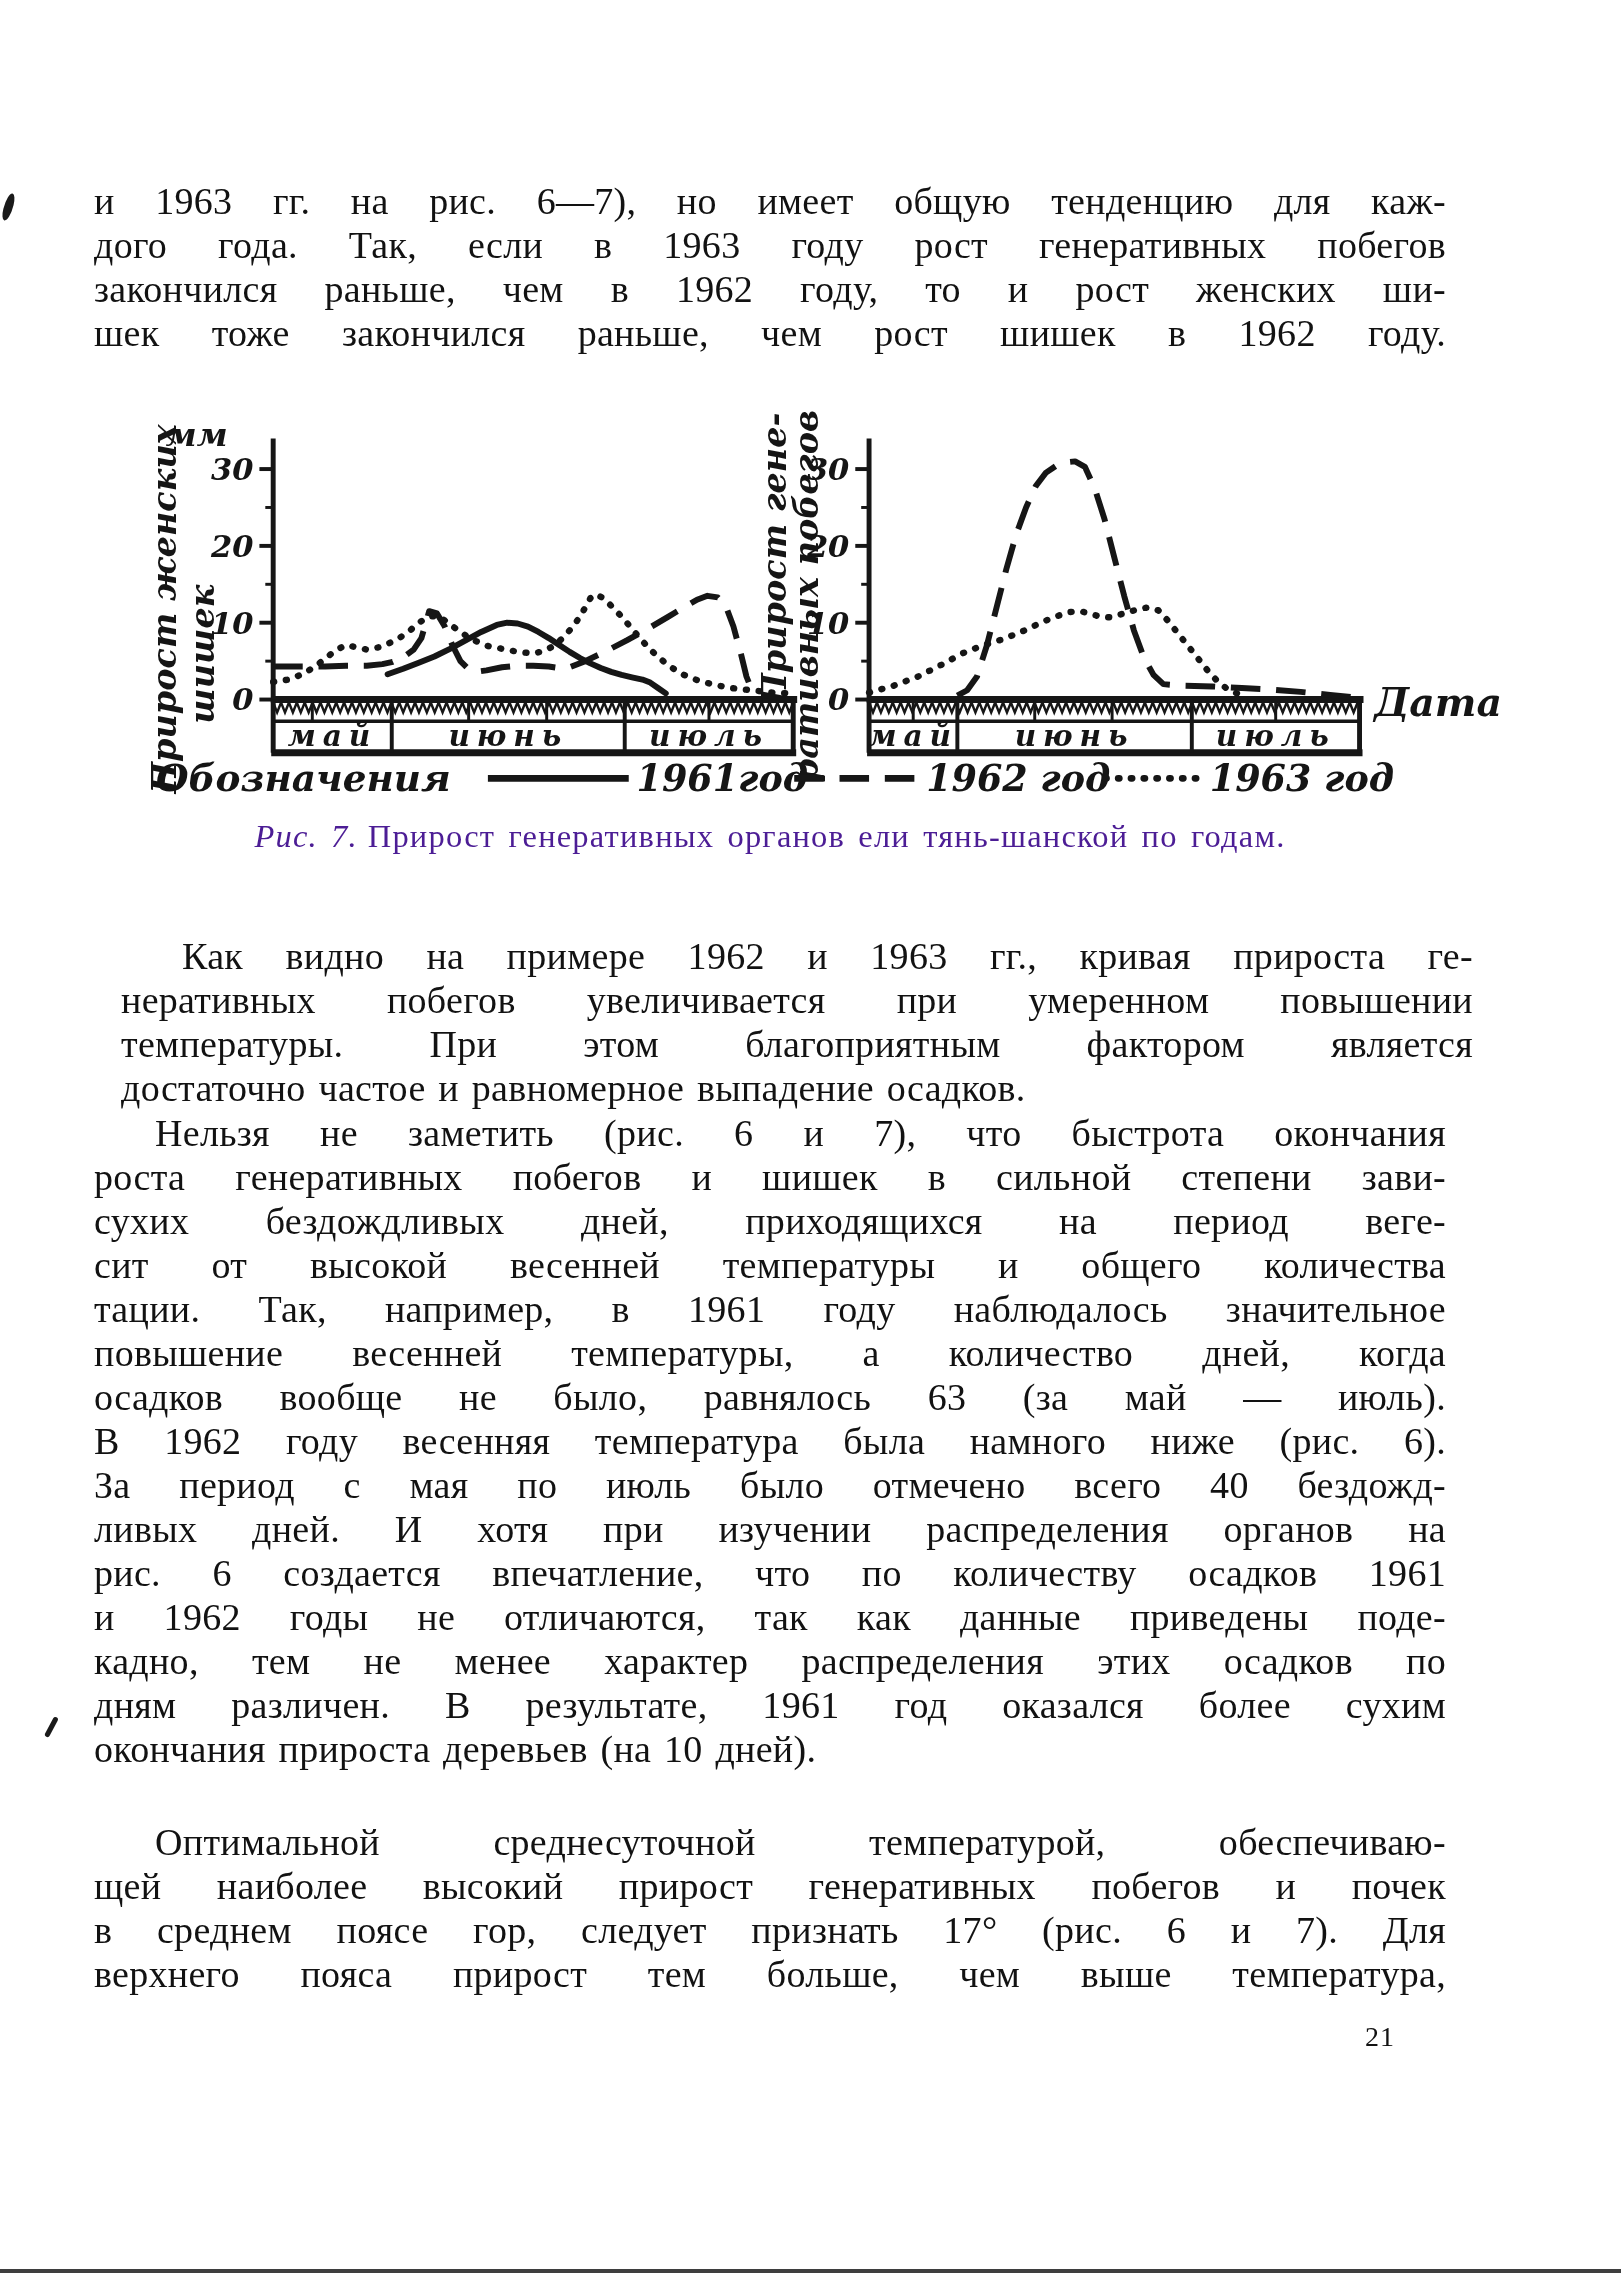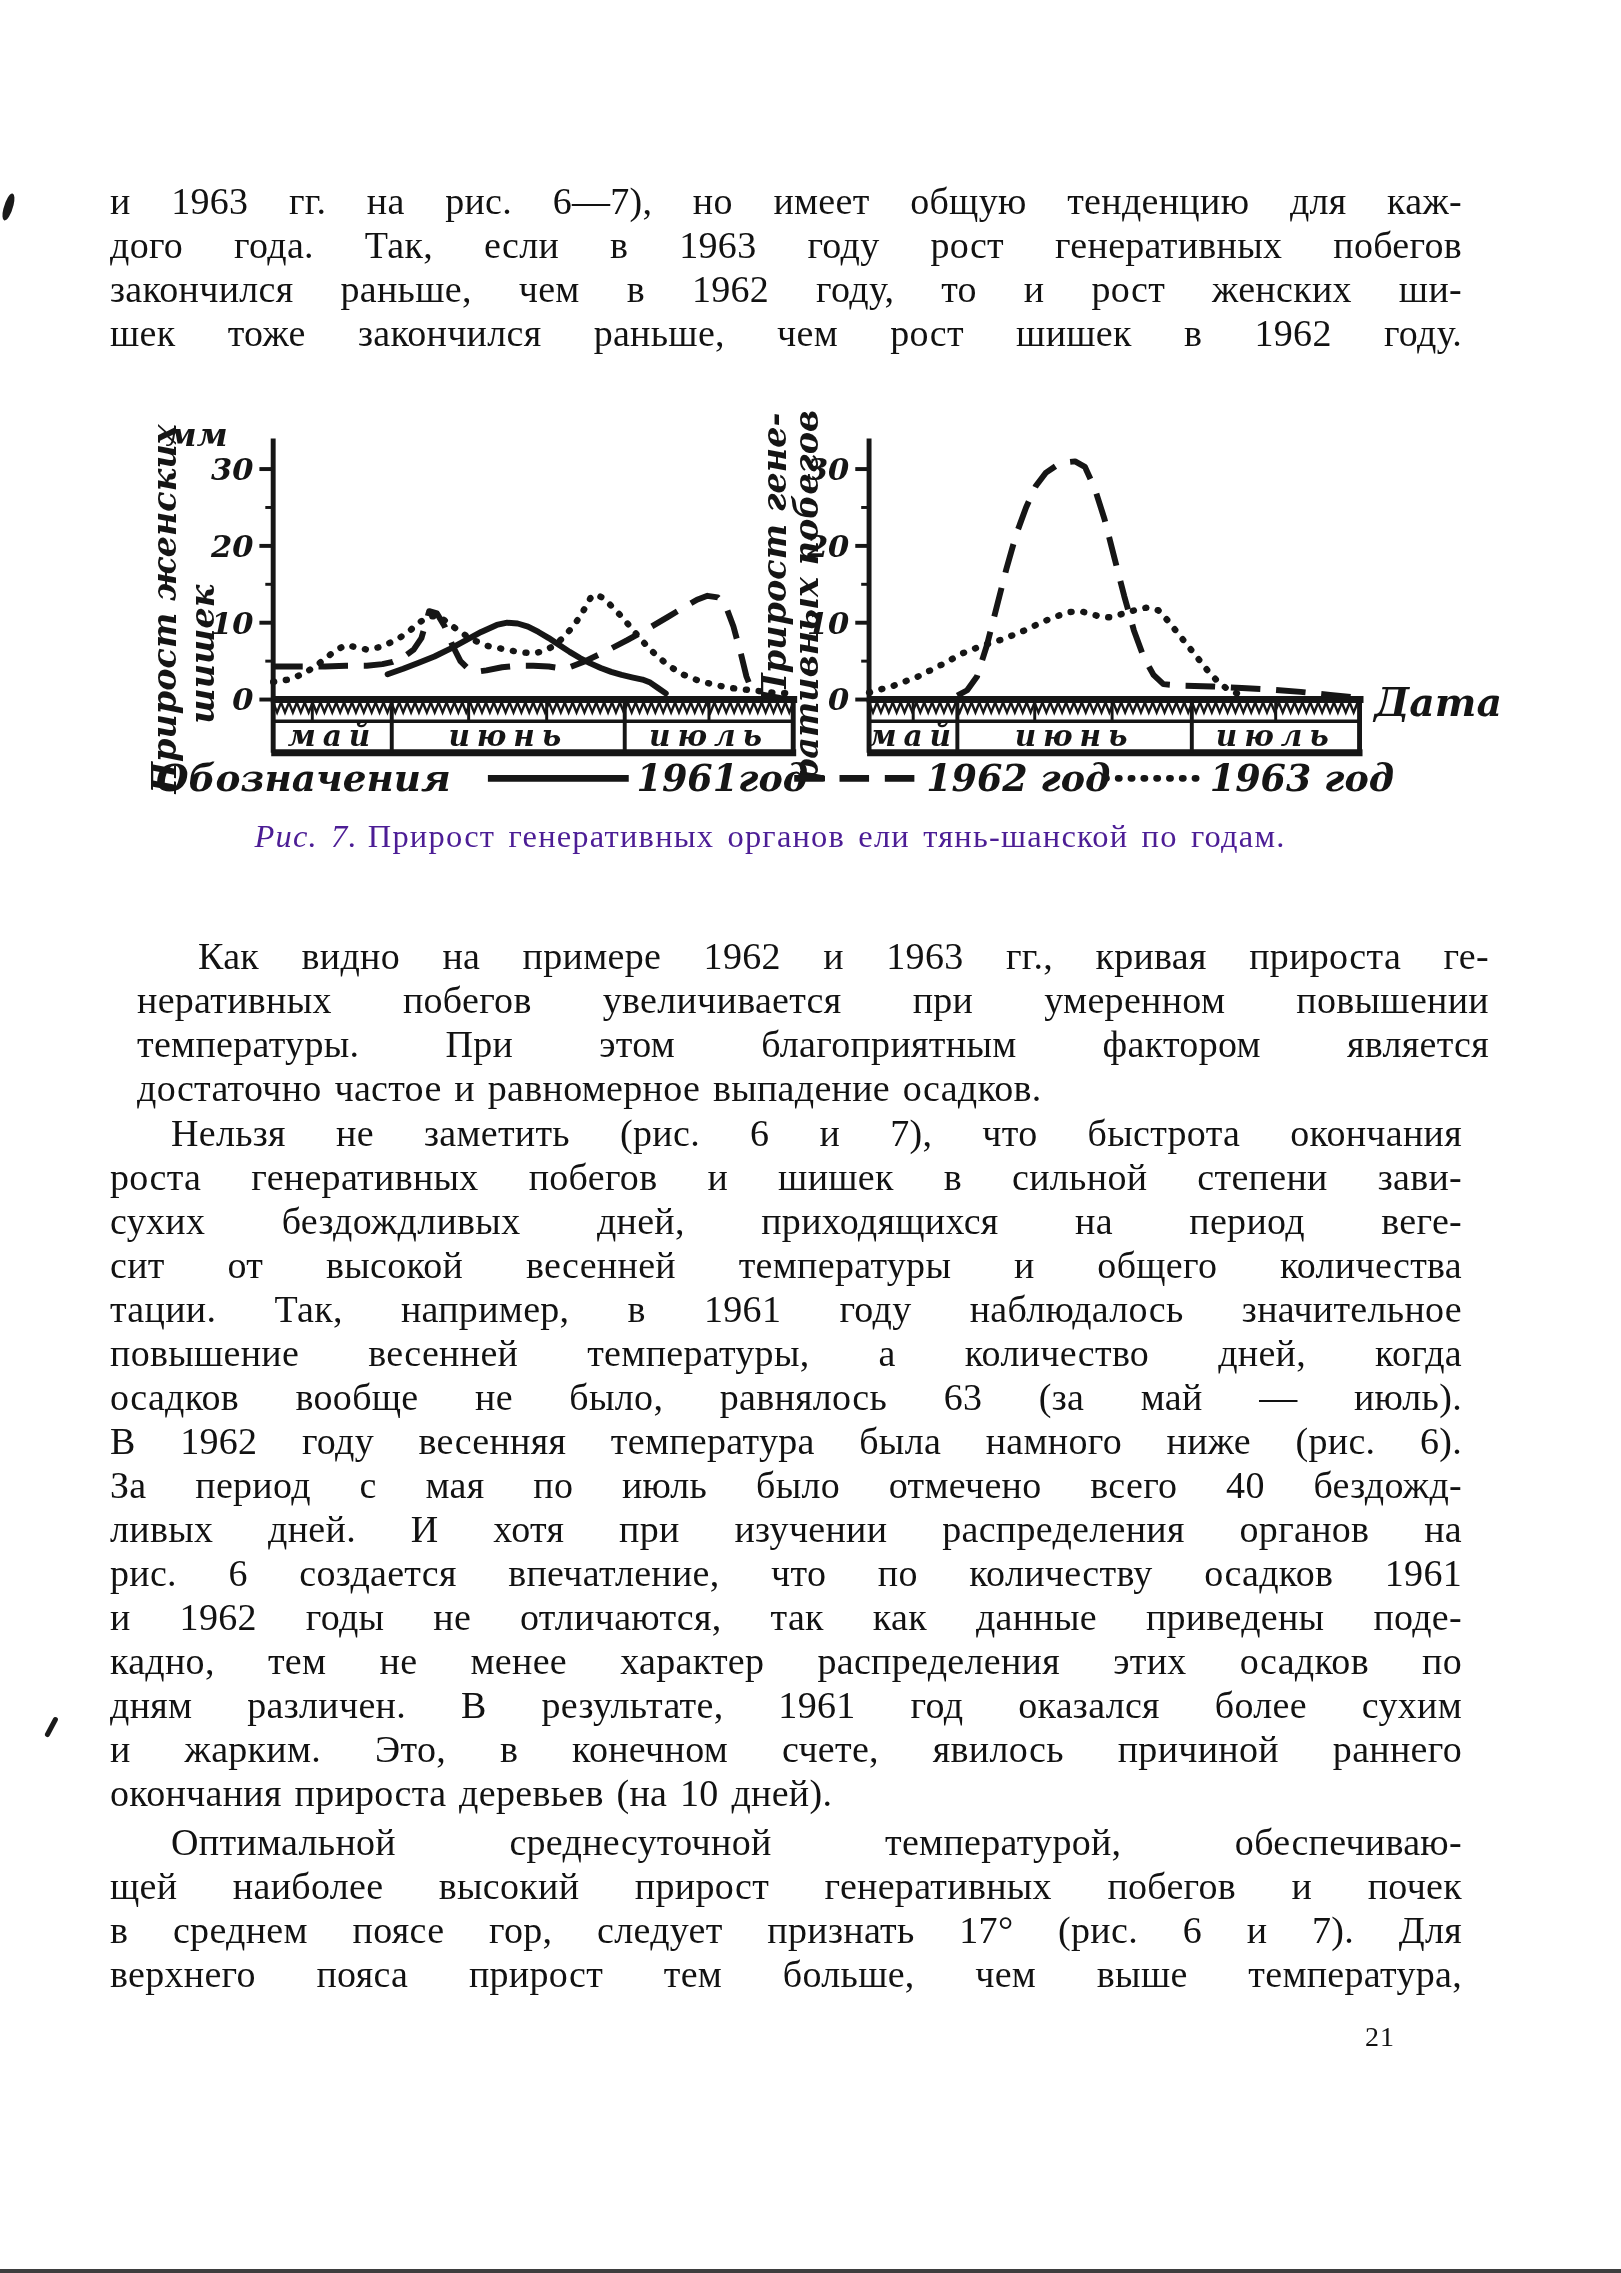--- a/index.html
+++ b/index.html
@@ -7,21 +7,21 @@
     position:relative;
     width:1621px;height:2274px;
     background:#ffffff;
     overflow:hidden;
     font-family:"Liberation Serif", serif;
     color:#121212;
   }
   
   .para{
     position:absolute;
-    left:110px;
+    left:94px;
     width:1352px;
     font-size:38px;
     line-height:44px;
     letter-spacing:0.3px;
     word-spacing:3px;
   }
   .para .line{
     text-align:justify;
     text-align-last:justify;
     white-space:normal;
@@ -219,21 +219,20 @@
       <div class="line">тации. Так, например, в 1961 году наблюдалось значительное</div>
       <div class="line">повышение весенней температуры, а количество дней, когда</div>
       <div class="line">осадков вообще не было, равнялось 63 (за май — июль).</div>
       <div class="line">В 1962 году весенняя температура была намного ниже (рис. 6).</div>
       <div class="line">За период с мая по июль было отмечено всего 40 бездожд-</div>
       <div class="line">ливых дней. И хотя при изучении распределения органов на</div>
       <div class="line">рис. 6 создается впечатление, что по количеству осадков 1961</div>
       <div class="line">и 1962 годы не отличаются, так как данные приведены поде-</div>
       <div class="line">кадно, тем не менее характер распределения этих осадков по</div>
       <div class="line">дням различен. В результате, 1961 год оказался более сухим</div>
-      <div class="line">и жарким. Это, в конечном счете, явилось причиной раннего</div>
       <div class="line noju">окончания прироста деревьев (на 10 дней).</div>
     </div>
   <div class="para p4">
       <div class="line ind">Оптимальной среднесуточной температурой, обеспечиваю-</div>
       <div class="line">щей наиболее высокий прирост генеративных побегов и почек</div>
       <div class="line">в среднем поясе гор, следует признать 17° (рис. 6 и 7). Для</div>
       <div class="line">верхнего пояса прирост тем больше, чем выше температура,</div>
     </div>
 
   <div class="pagenum">21</div>

